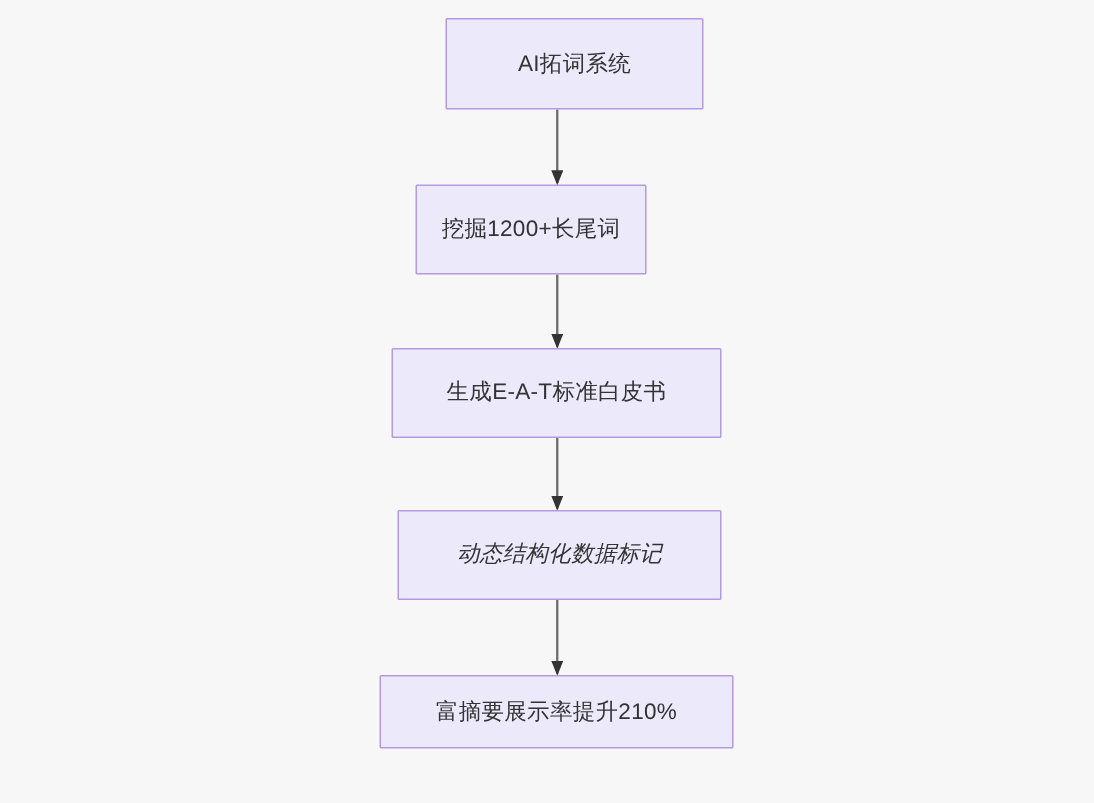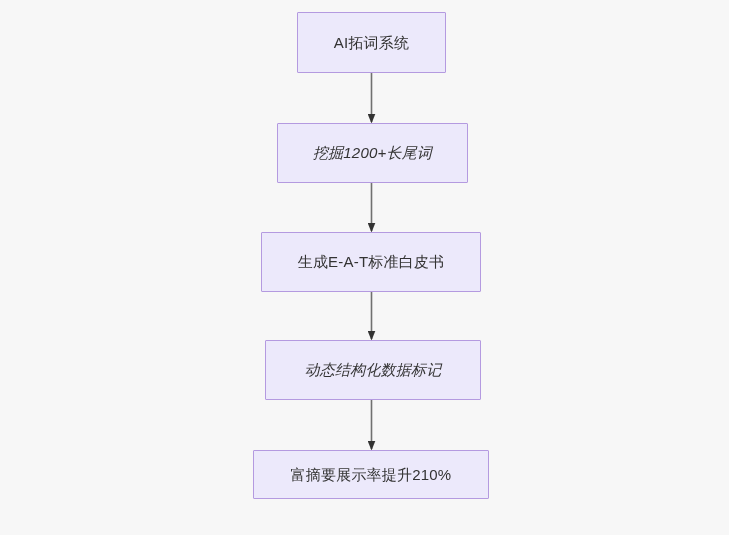--- a/index.html
+++ b/index.html
@@ -41,22 +41,22 @@
   .node-label {
     color: #333333;
     font-size: 15px;
     line-height: 1.2;
     letter-spacing: 0.2px;
     white-space: nowrap;
     text-align: center;
     font-family: "Liberation Sans", "DejaVu Sans", sans-serif;
   }
   
-  #node-1 { left: 297px; top: 12px;  width: 149px; height: 61px; }
-  #node-2 { left: 277px; top: 123px; width: 191px; height: 60px; font-style: italic; }
+  #node-1 { left: 297px; top: 12px;  width: 172px; height: 61px; }
+  #node-2 { left: 277px; top: 123px; width: 154px; height: 60px; }
   #node-3 { left: 261px; top: 232px; width: 220px; height: 60px; }
   #node-4 { left: 265px; top: 340px; width: 216px; height: 60px; font-style: italic; }
   #node-5 { left: 253px; top: 450px; width: 236px; height: 49px; }
 </style>
 </head>
 <body>
 
 <div id="flowchart-canvas">
 
   <svg id="edge-layer" viewBox="0 0 729 535" width="729" height="535" xmlns="http://www.w3.org/2000/svg">

